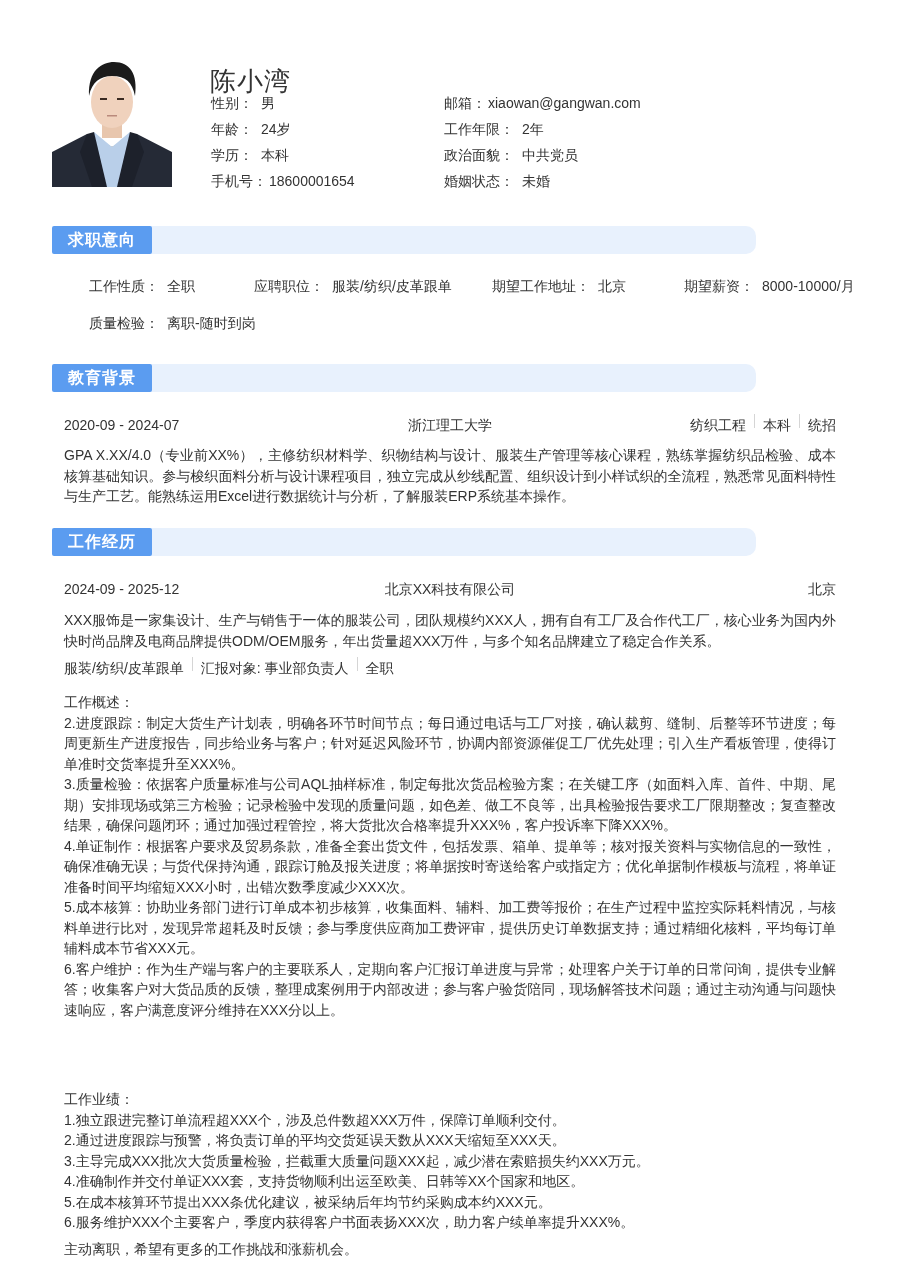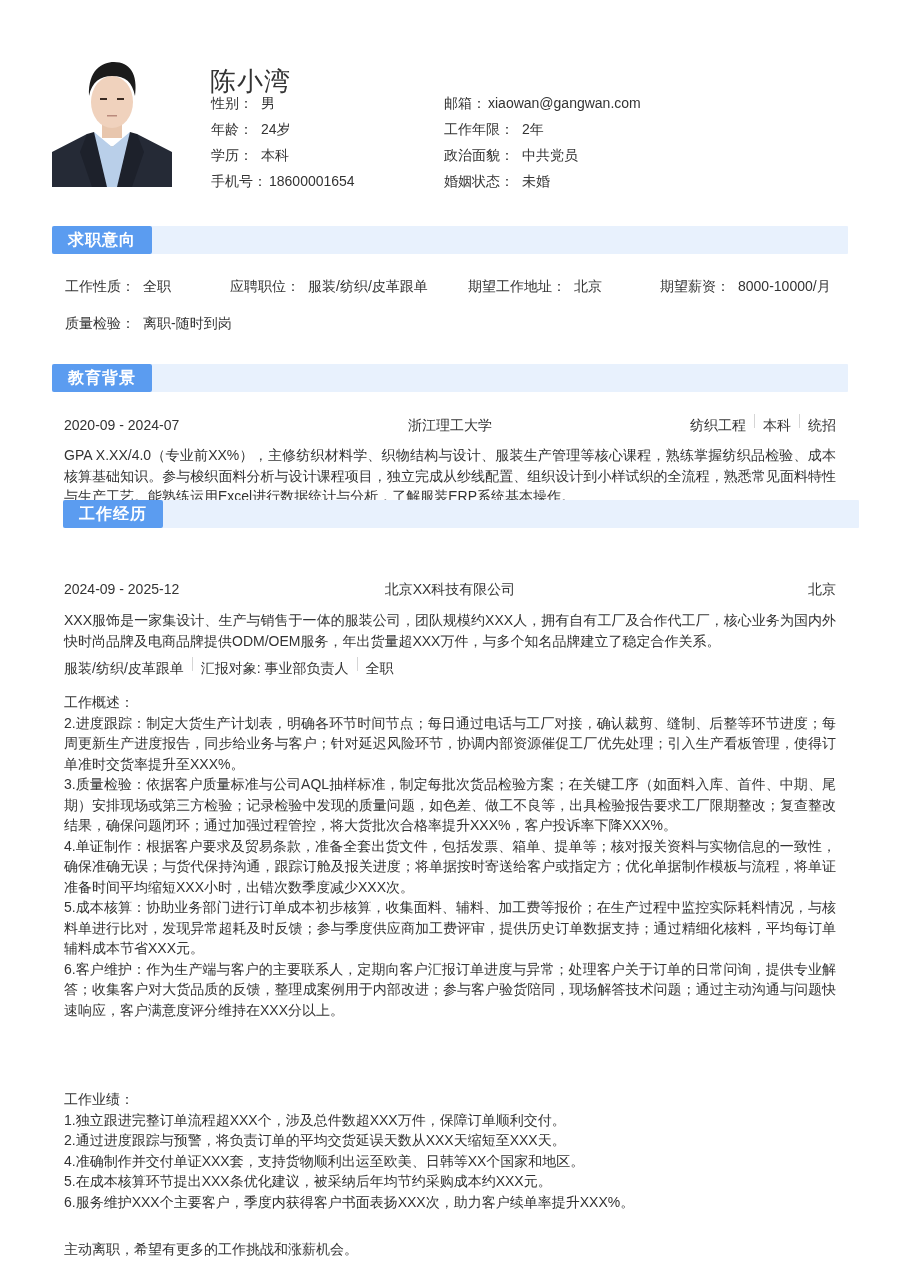--- a/index.html
+++ b/index.html
@@ -18,31 +18,31 @@
   }
   .info-col { position: absolute; top: 92px; }
   .info-col.left { left: 211px; }
   .info-col.right { left: 444px; }
   .info-row { height: 26px; line-height: 22px; font-size: 14px; color: #333; white-space: nowrap; }
   .info-row .lbl { color: #333; }
   .info-row .val { margin-left: 8px; }
   .info-row .val.tight { margin-left: 2px; }
 
   .section-bar {
-    position: absolute; left: 52px; width: 796px; height: 28px;
-    background: #e8f1fd; border-radius: 1px;
+    position: absolute; left: 52px; width: 704px; height: 28px;
+    background: #e8f1fd; border-radius: 10px;
   }
   .section-title {
     position: absolute; left: 0; top: 0; width: 100px; height: 28px; line-height: 28px;
     background: #5b9cf0; color: #ffffff; font-weight: bold; font-size: 16px; text-align: center;
     border-radius: 2px; letter-spacing: 1px;
   }
 
   .row-abs { position: absolute; font-size: 14px; white-space: nowrap; color: #333; }
-  .kv .k { color: #333; }
+  .kv .k { color: #333; margin-left: 24px; }
   .kv .v { margin-left: 8px; }
 
   .three-col {
     position: absolute; left: 64px; width: 772px; height: 22px; line-height: 22px;
     display: flex; justify-content: space-between; font-size: 14px;
   }
   .three-col .mid { position: absolute; left: 0; right: 0; text-align: center; pointer-events: none; }
   .three-col .mid span { pointer-events: auto; }
   .tags { display: flex; align-items: flex-start; }
   .sep { display: inline-block; width: 1px; height: 14px; background: #d5d5d5; margin: 0 8px; vertical-align: middle; }
@@ -146,21 +146,21 @@
     <span>本科</span>
     <span class="sep"></span>
     <span>统招</span>
   </span>
 </div>
 
 <div class="para" style="top:445px;">
   <p>GPA X.XX/4.0（专业前XX%），主修纺织材料学、织物结构与设计、服装生产管理等核心课程，熟练掌握纺织品检验、成本核算基础知识。参与梭织面料分析与设计课程项目，独立完成从纱线配置、组织设计到小样试织的全流程，熟悉常见面料特性与生产工艺。能熟练运用Excel进行数据统计与分析，了解服装ERP系统基本操作。</p>
 </div>
 
-<div class="section-bar" style="top:500px;margin-left:11px;">
+<div class="section-bar" style="top:528px;">
   <div class="section-title">工作经历</div>
 </div>
 
 <div class="three-col" style="top:578px;">
   <span>2024-09 - 2025-12</span>
   <div class="mid"><span>北京XX科技有限公司</span></div>
   <span>北京</span>
 </div>
 
 <div class="para" style="top:610px;">
@@ -181,20 +181,21 @@
   <p>3.质量检验：依据客户质量标准与公司AQL抽样标准，制定每批次货品检验方案；在关键工序（如面料入库、首件、中期、尾期）安排现场或第三方检验；记录检验中发现的质量问题，如色差、做工不良等，出具检验报告要求工厂限期整改；复查整改结果，确保问题闭环；通过加强过程管控，将大货批次合格率提升XXX%，客户投诉率下降XXX%。</p>
   <p>4.单证制作：根据客户要求及贸易条款，准备全套出货文件，包括发票、箱单、提单等；核对报关资料与实物信息的一致性，确保准确无误；与货代保持沟通，跟踪订舱及报关进度；将单据按时寄送给客户或指定方；优化单据制作模板与流程，将单证准备时间平均缩短XXX小时，出错次数季度减少XXX次。</p>
   <p>5.成本核算：协助业务部门进行订单成本初步核算，收集面料、辅料、加工费等报价；在生产过程中监控实际耗料情况，与核料单进行比对，发现异常超耗及时反馈；参与季度供应商加工费评审，提供历史订单数据支持；通过精细化核料，平均每订单辅料成本节省XXX元。</p>
   <p>6.客户维护：作为生产端与客户的主要联系人，定期向客户汇报订单进度与异常；处理客户关于订单的日常问询，提供专业解答；收集客户对大货品质的反馈，整理成案例用于内部改进；参与客户验货陪同，现场解答技术问题；通过主动沟通与问题快速响应，客户满意度评分维持在XXX分以上。</p>
 </div>
 
 <div class="para" style="top:1089px;">
   <p class="block-title">工作业绩：</p>
   <p>1.独立跟进完整订单流程超XXX个，涉及总件数超XXX万件，保障订单顺利交付。</p>
   <p>2.通过进度跟踪与预警，将负责订单的平均交货延误天数从XXX天缩短至XXX天。</p>
+  <p>3.主导完成XXX批次大货质量检验，拦截重大质量问题XXX起，减少潜在索赔损失约XXX万元。</p>
   <p>4.准确制作并交付单证XXX套，支持货物顺利出运至欧美、日韩等XX个国家和地区。</p>
   <p>5.在成本核算环节提出XXX条优化建议，被采纳后年均节约采购成本约XXX元。</p>
   <p>6.服务维护XXX个主要客户，季度内获得客户书面表扬XXX次，助力客户续单率提升XXX%。</p>
 </div>
 
 <div class="para" style="top:1239px;">
   <p>主动离职，希望有更多的工作挑战和涨薪机会。</p>
 </div>
 
 </body></html>

